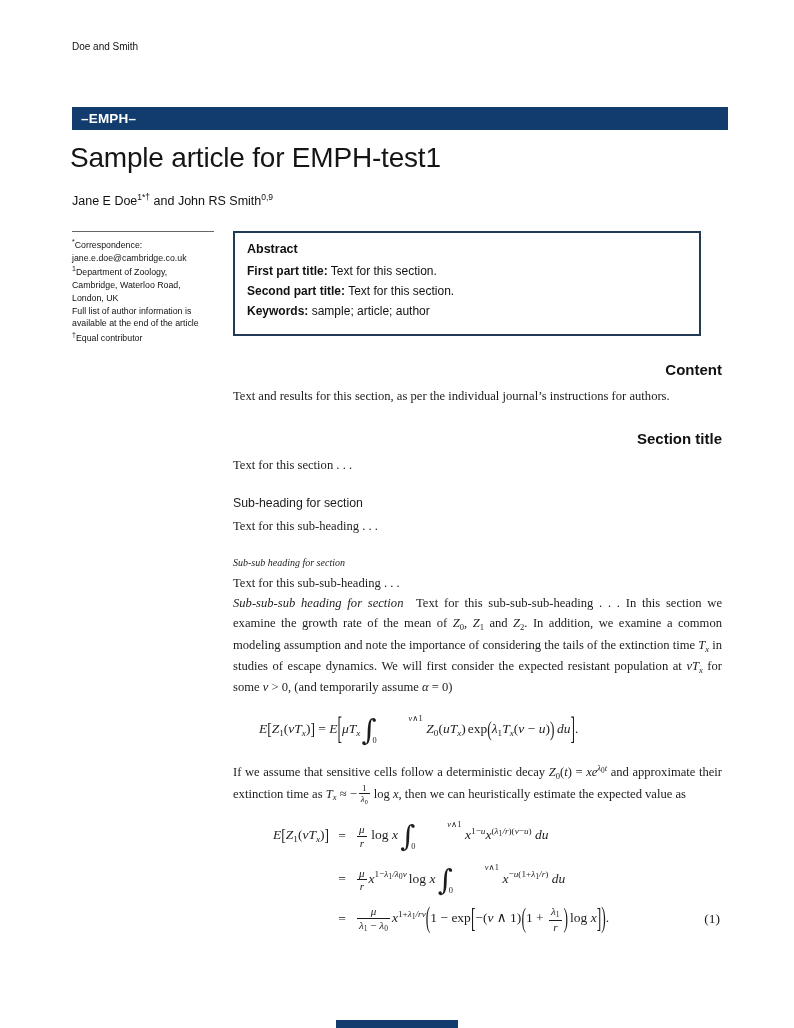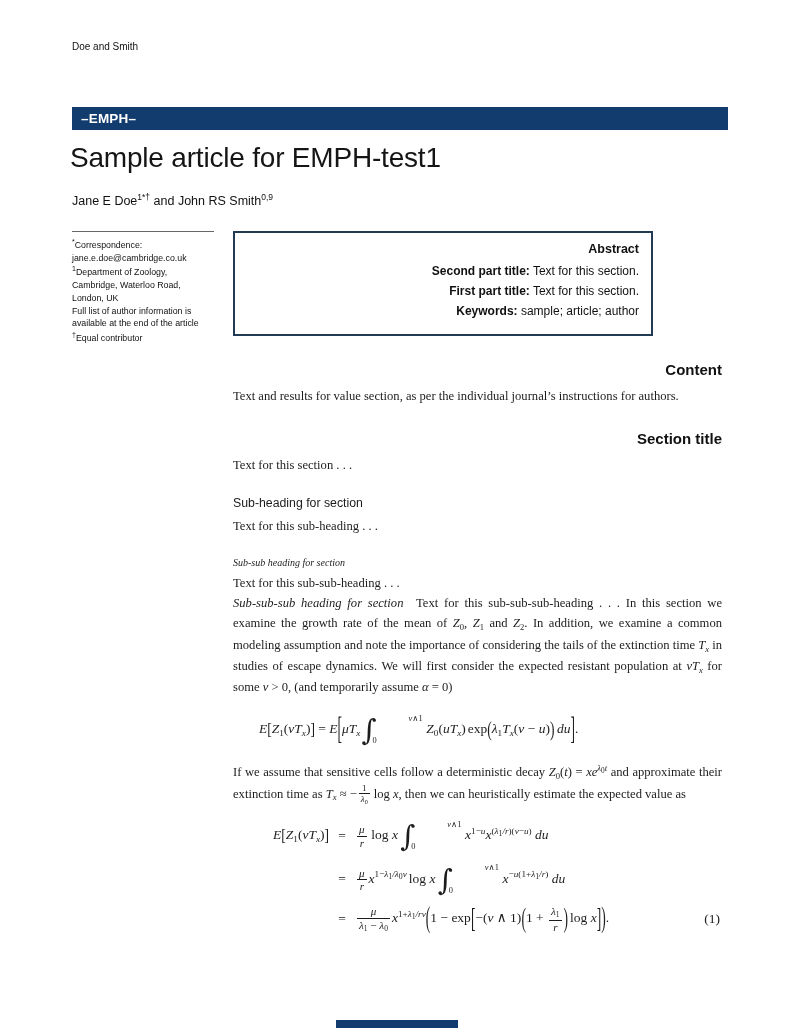--- a/index.html
+++ b/index.html
@@ -9,22 +9,22 @@
   .banner{position:absolute;left:72px;top:107px;width:656px;height:23px;box-sizing:border-box;
           background:var(--navy,#123c6d);color:#fff;font-weight:bold;font-size:13.5px;
           line-height:23px;padding-left:9px;letter-spacing:.2px;}
   .title{position:absolute;left:70px;top:142px;margin:0;font-size:28px;font-weight:500;
          color:#151515;letter-spacing:-.2px;}
   .authors{position:absolute;left:72px;top:192px;font-size:12.5px;color:#111;}
   .margin-notes{position:absolute;left:72px;top:231px;width:142px;border-top:1px solid #666;
                 padding-top:5px;font-size:8.8px;line-height:1.45;color:#111;}
   .mn-line{display:block;}
   .mn-line sup{font-size:7px;}
-  .abstract{position:absolute;left:233px;top:231px;width:420px;box-sizing:border-box;
-            border:2px solid var(--boxborder,#233a54);padding:9px 12px 10px;font-size:12px;color:#111;text-align:right;}
+  .abstract{position:absolute;left:233px;top:231px;width:468px;box-sizing:border-box;
+            border:2px solid var(--boxborder,#233a54);padding:9px 12px 10px;font-size:12px;color:#111;}
   .abstract-heading{font-weight:bold;font-size:12.5px;margin-bottom:8px;}
   .abstract-item{margin:6px 0;}
   .abstract-item .lab{font-weight:bold;}
   .main-col{position:absolute;left:233px;top:358px;width:489px;
             font-family:"Liberation Serif","DejaVu Serif",serif;font-size:12.6px;
             line-height:1.6;color:#1c1c1c;text-align:justify;}
   .sec{font-family:"Liberation Sans",sans-serif;font-size:15px;font-weight:bold;margin:0 0 4px;
        text-align:right;color:#111;}
   .sec.later{margin-top:21px;}
   .subhead{font-family:Liberation Sans, sans-serif;font-size:12.3px;font-weight:normal;
@@ -83,29 +83,29 @@
       <span class="mn-line">Cambridge, Waterloo Road,</span>
       <span class="mn-line">London, UK</span>
       <span class="mn-line">Full list of author information is</span>
       <span class="mn-line">available at the end of the article</span>
       <span class="mn-line"><sup>†</sup>Equal contributor</span>
     </aside>
 
   <section class="abstract">
     <div class="abstract-heading">Abstract</div>
     <div id="abstract-items">
+        <div class="abstract-item"><span class="lab">First part title:</span> Text for this section.</div>
         <div class="abstract-item"><span class="lab">Second part title:</span> Text for this section.</div>
-        <div class="abstract-item"><span class="lab">First part title:</span> Text for this section.</div>
         <div class="abstract-item"><span class="lab">Keywords:</span> sample; article; author</div>
       </div>
   </section>
 
   <main class="main-col">
     <h2 class="sec">Content</h2>
-    <p>Text and results for value section, as per the individual journal’s instructions for authors.</p>
+    <p>Text and results for this section, as per the individual journal’s instructions for authors.</p>
 
     <h2 class="sec later">Section title</h2>
     <p>Text for this section . . .</p>
 
     <h3 class="subhead">Sub-heading for section</h3>
     <p>Text for this sub-heading . . .</p>
 
     <h3 class="subsubhead">Sub-sub heading for section</h3>
     <p>Text for this sub-sub-heading . . .</p>
 

